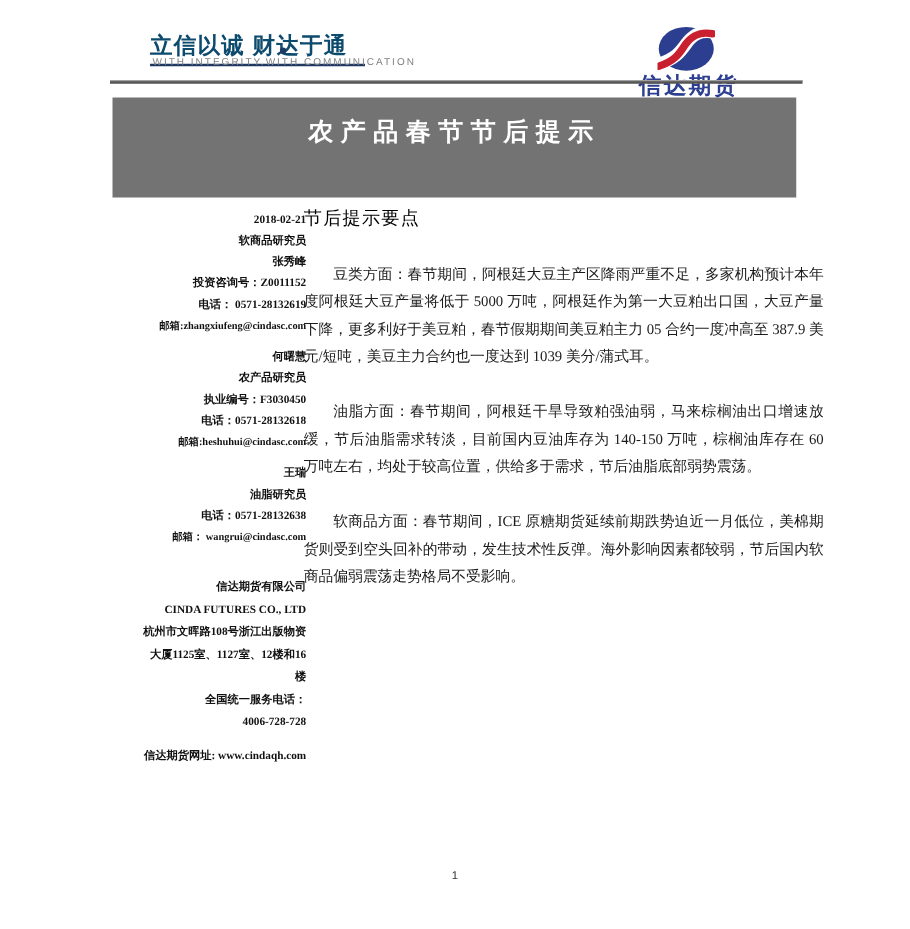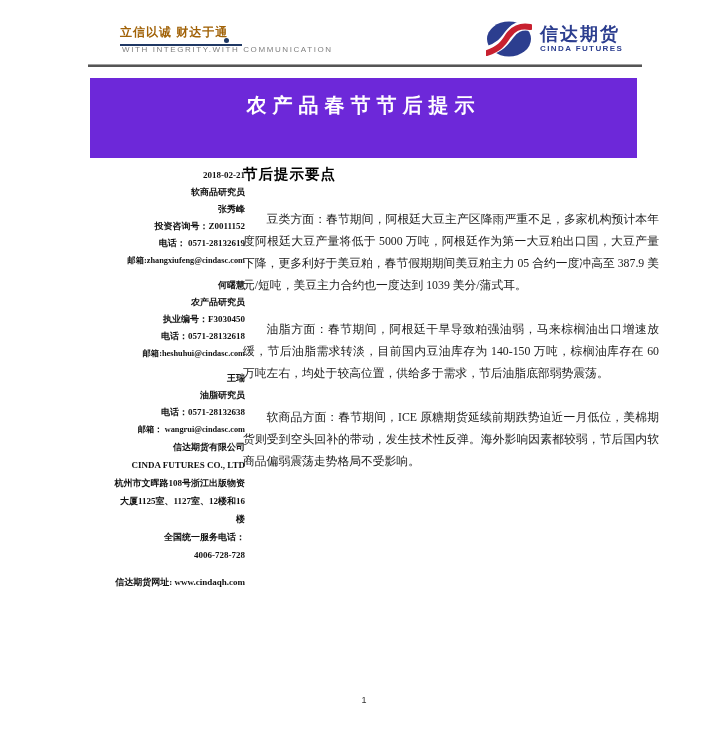--- a/index.html
+++ b/index.html
@@ -5,69 +5,69 @@
   * { margin:0; padding:0; box-sizing:border-box; }
   html,body { background:#ffffff; }
   body {
     width:728px; height:743px; position:relative; overflow:hidden;
     font-family:"Liberation Sans", sans-serif; color:#1a1a1a;
   }
 
   
   .slogan-cn {
     position:absolute; left:120px; top:24px;
-    font-size:12px; font-weight:bold; color:#a16207; letter-spacing:1px;
+    font-size:18px; font-weight:bold; color:#0c4a6e; letter-spacing:1px;
     padding:0 14px 3px 0; border-bottom:2px solid #1f3864;
   }
   .slogan-dot {
     position:absolute; left:224px; top:38px; width:5px; height:5px;
     border-radius:50%; background:#1f3864;
   }
   .slogan-en {
     position:absolute; left:122px; top:45px;
     font-size:8px; color:#808080; letter-spacing:1.6px;
   }
-  .logo { position:absolute; left:486px; top:20px; display:flex; align-items:center; }
+  .logo { position:absolute; left:503px; top:20px; display:flex; align-items:center;flex-direction:column; }
   .logo-mark { width:46px; height:38px; }
   .logo-text { margin-left:8px; }
   .logo-cn { font-size:18px; font-weight:bold; color:#2c3e8f; letter-spacing:2px; line-height:20px; }
   .logo-en { font-size:8px; font-weight:bold; color:#2c3e8f; letter-spacing:1.4px; line-height:10px; }
   .header-rule {
     position:absolute; left:88px; top:64px; width:554px; height:3px;
     background:#555555; border-top:1px solid #a0a0a0;
   }
 
   
   .banner {
     position:absolute; left:90px; top:78px; width:547px; height:80px;
-    background:#6d28d9;
+    background:#737373;
   }
   .banner-title {
     margin-top:14px; text-align:center; color:#ffffff;
     font-family:"Liberation Serif", serif;
     font-size:20px; font-weight:bold; letter-spacing:6px;
   }
 
   
   .sidebar {
     position:absolute; left:97px; top:167px; width:148px;
     font-family:"Liberation Serif", serif;
     font-size:9px; font-weight:bold; line-height:17px; color:#111111;text-align:right;
   }
   .sidebar .line { white-space:nowrap; }
   .sidebar .email-line { font-size:8.3px; letter-spacing:0; }
   .analyst-block { margin-top:8px; }
-  .company-block { line-height:18px; }
+  .company-block { margin-top:22px; line-height:18px; }
   .website-line { margin-top:10px; white-space:nowrap; }
 
   
   .main { position:absolute; left:243px; top:165px; width:416px; }
   .main-heading {
     font-family:"Liberation Serif", serif;
-    font-size:14.5px; font-weight:bold; color:#000000; letter-spacing:1px;
+    font-size:14.5px; font-weight:normal; color:#000000; letter-spacing:1px;
     margin-bottom:24px;
   }
   .main p {
     font-family:"Liberation Serif", serif;
     font-size:11.8px; line-height:22px; text-align:justify;
     text-indent:2em; margin-bottom:22px; color:#1a1a1a;
   }
 
   
   .footer {

